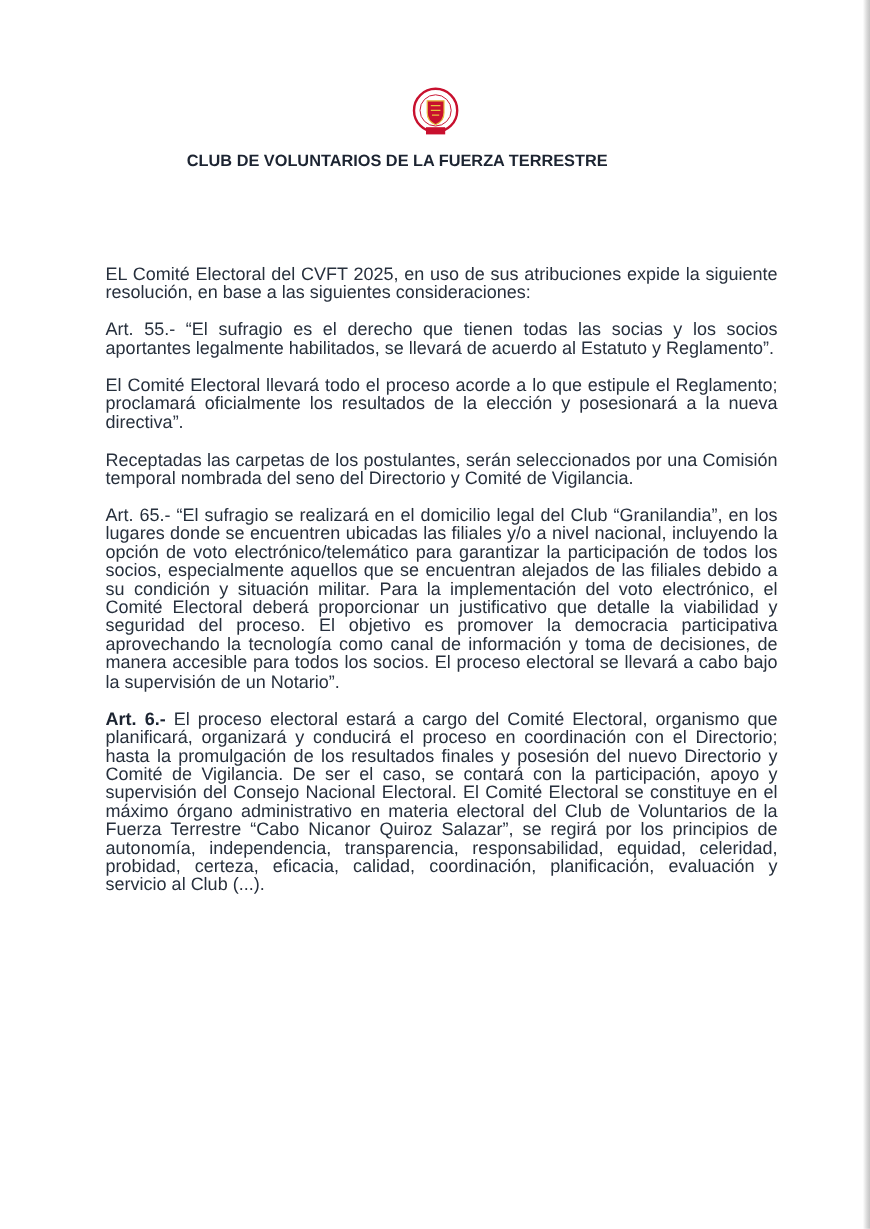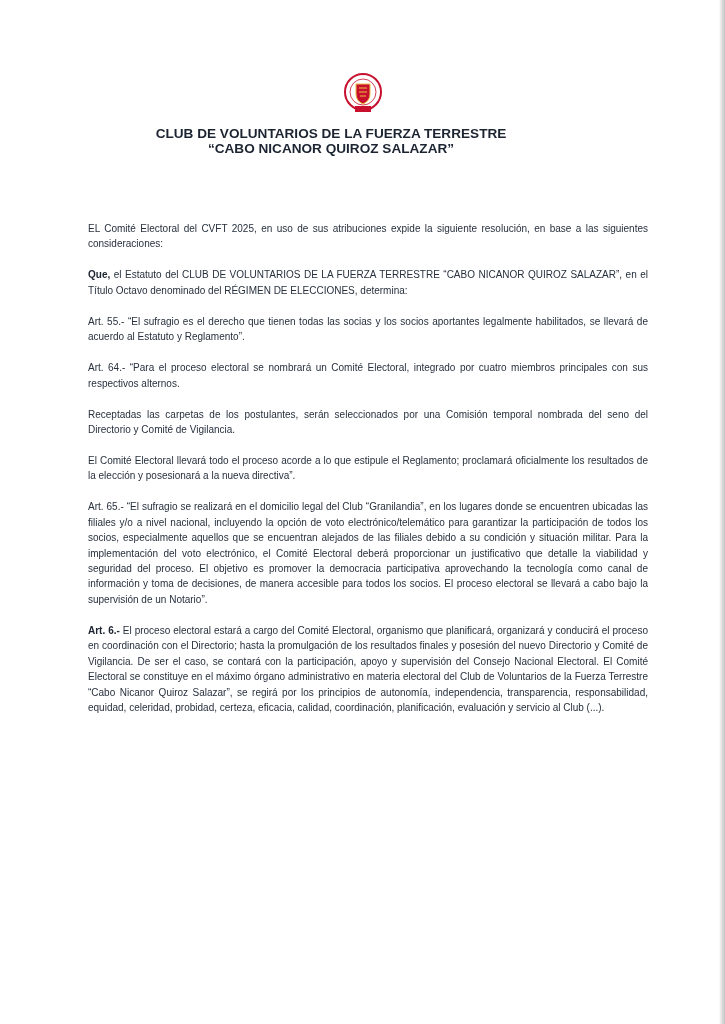--- a/index.html
+++ b/index.html
@@ -17,21 +17,21 @@
   .logo {
     position: absolute; left: 343px; top: 72px; width: 40px; height: 44px;
   }
   .header {
     position: absolute; left: 0; width: 662px; top: 126px;
     text-align: center; font-weight: bold; font-size: 13.6px; line-height: 15px;
     color: #1c2431;
   }
   .body-text {
     position: absolute; left: 88px; width: 560px; top: 221px;
-    font-size: 10px; line-height: 15.4px; text-align: justify;
+    font-size: 15px; line-height: 15.4px; text-align: justify;
     color: #27303d;
   }
   .body-text p { margin: 0 0 15.6px 0; }
   .body-text b { color: #1c2431; }
 </style>
 </head>
 <body>
 
 <div class="right-shadow"></div>
 
@@ -40,25 +40,22 @@
     <circle cx="20" cy="20" r="18" fill="#fff" stroke="#c8102e" stroke-width="2"></circle>
     <circle cx="20" cy="20" r="13" fill="none" stroke="#c8102e" stroke-width="0.8"></circle>
     <path d="M13 12 L27 12 L27 22 Q27 29 20 32 Q13 29 13 22 Z" fill="#c8102e" stroke="#e8c040" stroke-width="1"></path>
     <path d="M16 16 L24 16 M16 20 L24 20 M17 24 L23 24" stroke="#e8c040" stroke-width="1"></path>
     <rect x="12" y="34" width="16" height="6" fill="#c8102e"></rect>
   </svg>
 </div>
 
 <div class="header">
   <div>CLUB DE VOLUNTARIOS DE LA FUERZA TERRESTRE</div>
-  <div>“CABO NICANOR QUIROZ SALAZAR”</div>
 </div>
 
 <div class="body-text">
   <p>EL Comité Electoral del CVFT 2025, en uso de sus atribuciones expide la siguiente resolución, en base a las siguientes consideraciones:</p>
-  <p><b>Que,</b><span> el Estatuto del CLUB DE VOLUNTARIOS DE LA FUERZA TERRESTRE “CABO NICANOR QUIROZ SALAZAR”, en el Título Octavo denominado del RÉGIMEN DE ELECCIONES, determina:</span></p>
   <p>Art. 55.- “El sufragio es el derecho que tienen todas las socias y los socios aportantes legalmente habilitados, se llevará de acuerdo al Estatuto y Reglamento”.</p>
-  <p>Art. 64.- “Para el proceso electoral se nombrará un Comité Electoral, integrado por cuatro miembros principales con sus respectivos alternos.</p>
+  <p>El Comité Electoral llevará todo el proceso acorde a lo que estipule el Reglamento; proclamará oficialmente los resultados de la elección y posesionará a la nueva directiva”.</p>
   <p>Receptadas las carpetas de los postulantes, serán seleccionados por una Comisión temporal nombrada del seno del Directorio y Comité de Vigilancia.</p>
-  <p>El Comité Electoral llevará todo el proceso acorde a lo que estipule el Reglamento; proclamará oficialmente los resultados de la elección y posesionará a la nueva directiva”.</p>
   <p>Art. 65.- “El sufragio se realizará en el domicilio legal del Club “Granilandia”, en los lugares donde se encuentren ubicadas las filiales y/o a nivel nacional, incluyendo la opción de voto electrónico/telemático para garantizar la participación de todos los socios, especialmente aquellos que se encuentran alejados de las filiales debido a su condición y situación militar. Para la implementación del voto electrónico, el Comité Electoral deberá proporcionar un justificativo que detalle la viabilidad y seguridad del proceso. El objetivo es promover la democracia participativa aprovechando la tecnología como canal de información y toma de decisiones, de manera accesible para todos los socios. El proceso electoral se llevará a cabo bajo la supervisión de un Notario”.</p>
   <p><b>Art. 6.-</b><span> El proceso electoral estará a cargo del Comité Electoral, organismo que planificará, organizará y conducirá el proceso en coordinación con el Directorio; hasta la promulgación de los resultados finales y posesión del nuevo Directorio y Comité de Vigilancia. De ser el caso, se contará con la participación, apoyo y supervisión del Consejo Nacional Electoral. El Comité Electoral se constituye en el máximo órgano administrativo en materia electoral del Club de Voluntarios de la Fuerza Terrestre “Cabo Nicanor Quiroz Salazar”, se regirá por los principios de autonomía, independencia, transparencia, responsabilidad, equidad, celeridad, probidad, certeza, eficacia, calidad, coordinación, planificación, evaluación y servicio al Club (...).</span></p>
 </div>
 
 </body></html>

